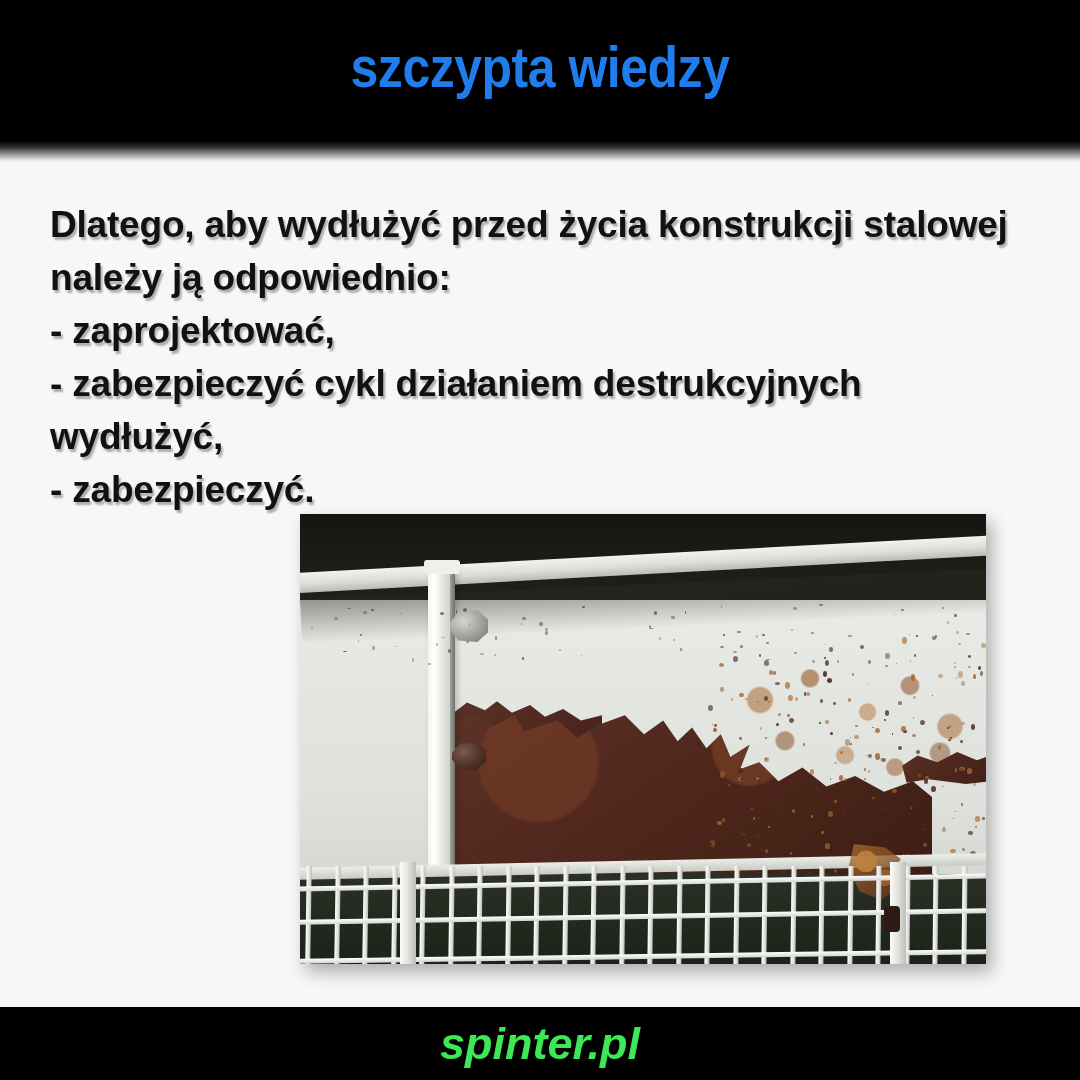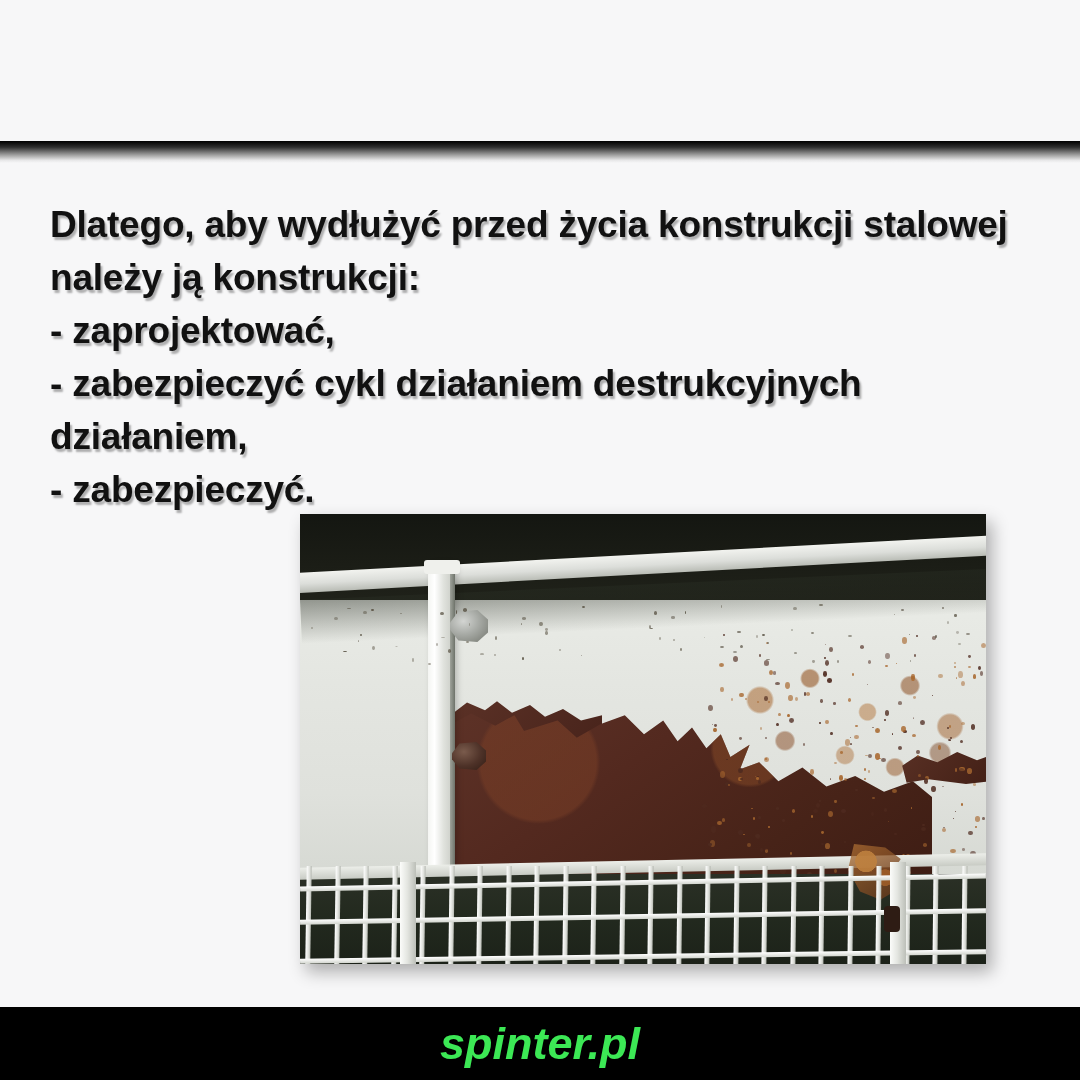--- a/index.html
+++ b/index.html
@@ -228,28 +228,31 @@
     font-style:italic;
     line-height:1;
     white-space:nowrap;
   }
 </style>
 </head>
 <body>
 
 <div id="slide">
 
+  <div id="header-bar">
+    <div id="header-title">szczypta wiedzy</div>
+  </div>
   <div id="header-fade"></div>
 
   <div id="body-copy">
     <div class="line">Dlatego, aby wydłużyć przed życia konstrukcji stalowej</div>
-    <div class="line">należy ją konstrukcji:</div>
+    <div class="line">należy ją odpowiednio:</div>
     <div class="line">- zaprojektować,</div>
     <div class="line">- zabezpieczyć cykl działaniem destrukcyjnych</div>
-    <div class="line">działaniem,</div>
+    <div class="line">wydłużyć,</div>
     <div class="line">- zabezpieczyć.</div>
   </div>
 
   <div id="photo-frame">
     <div id="photo">
 
       <div class="sky"></div>
       <div class="flange"></div>
       <div class="web"></div>
       <div class="web-shadow"></div>

